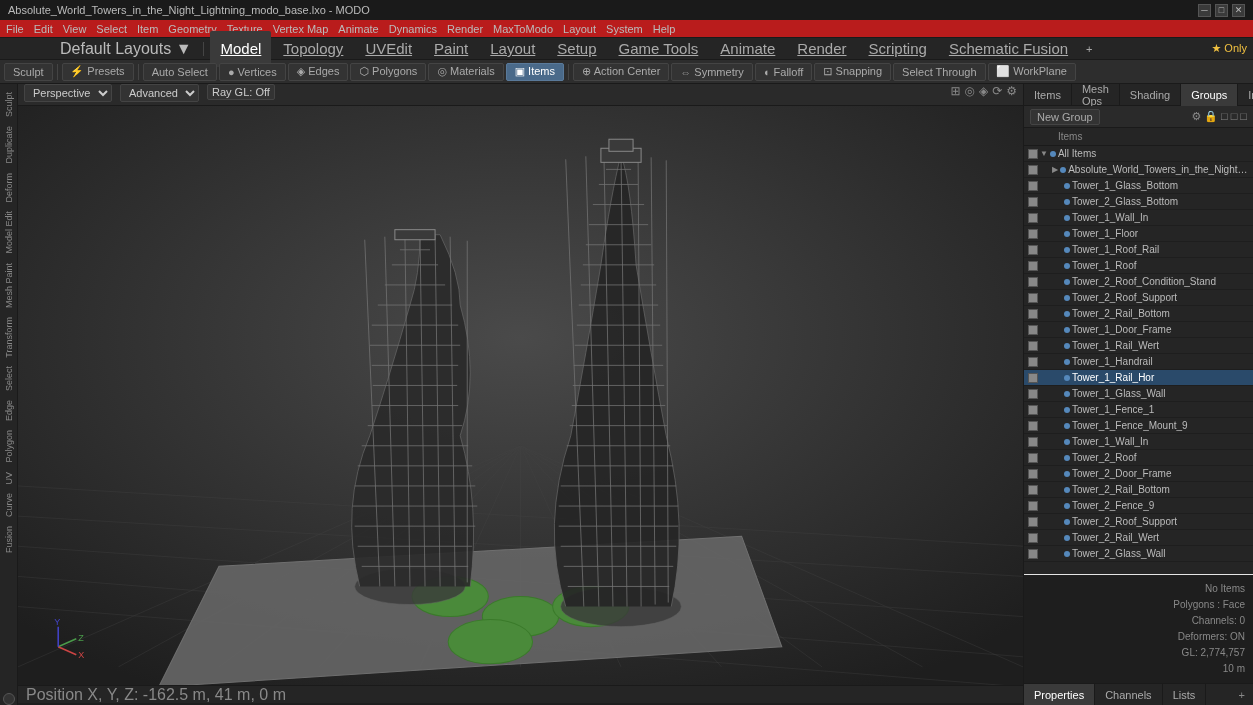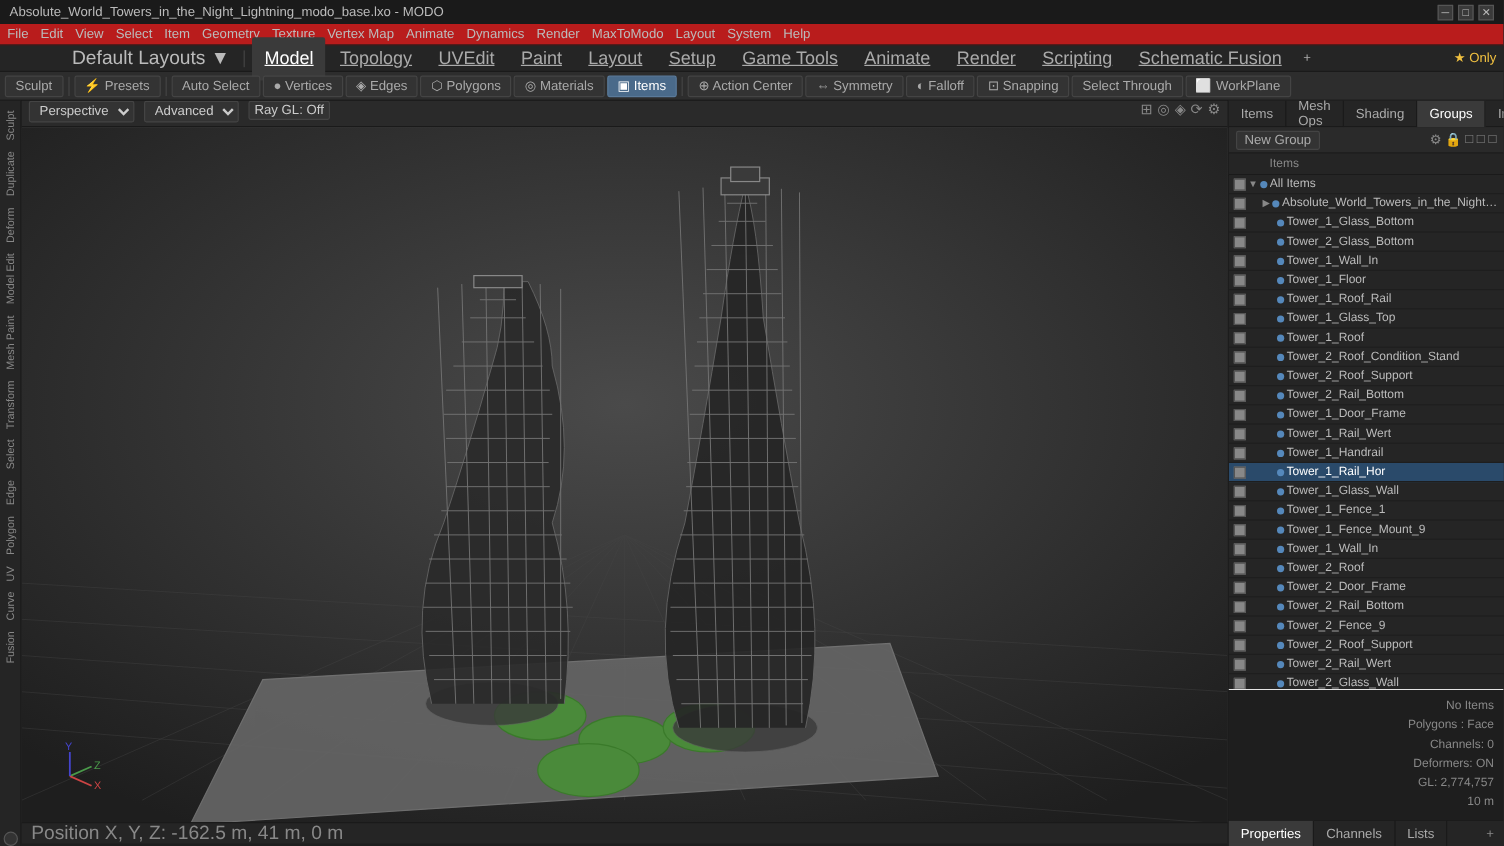--- a/index.html
+++ b/index.html
@@ -606,27 +606,20 @@
           <div class="gi-indent"></div>
           <div class="gi-indent"></div>
           <div class="gi-dot blue"></div>
           <span class="gi-name">Tower_1_Roof_Rail</span>
         </div>
         <div class="group-item">
           <div class="gi-vis on"></div>
           <div class="gi-indent"></div>
           <div class="gi-indent"></div>
           <div class="gi-dot blue"></div>
-          <span class="gi-name">Tower_1_Glass_Top</span>
-        </div>
-        <div class="group-item">
-          <div class="gi-vis on"></div>
-          <div class="gi-indent"></div>
-          <div class="gi-indent"></div>
-          <div class="gi-dot blue"></div>
           <span class="gi-name">Tower_1_Roof</span>
         </div>
         <div class="group-item">
           <div class="gi-vis on"></div>
           <div class="gi-indent"></div>
           <div class="gi-indent"></div>
           <div class="gi-dot blue"></div>
           <span class="gi-name">Tower_2_Roof_Condition_Stand</span>
         </div>
         <div class="group-item">

